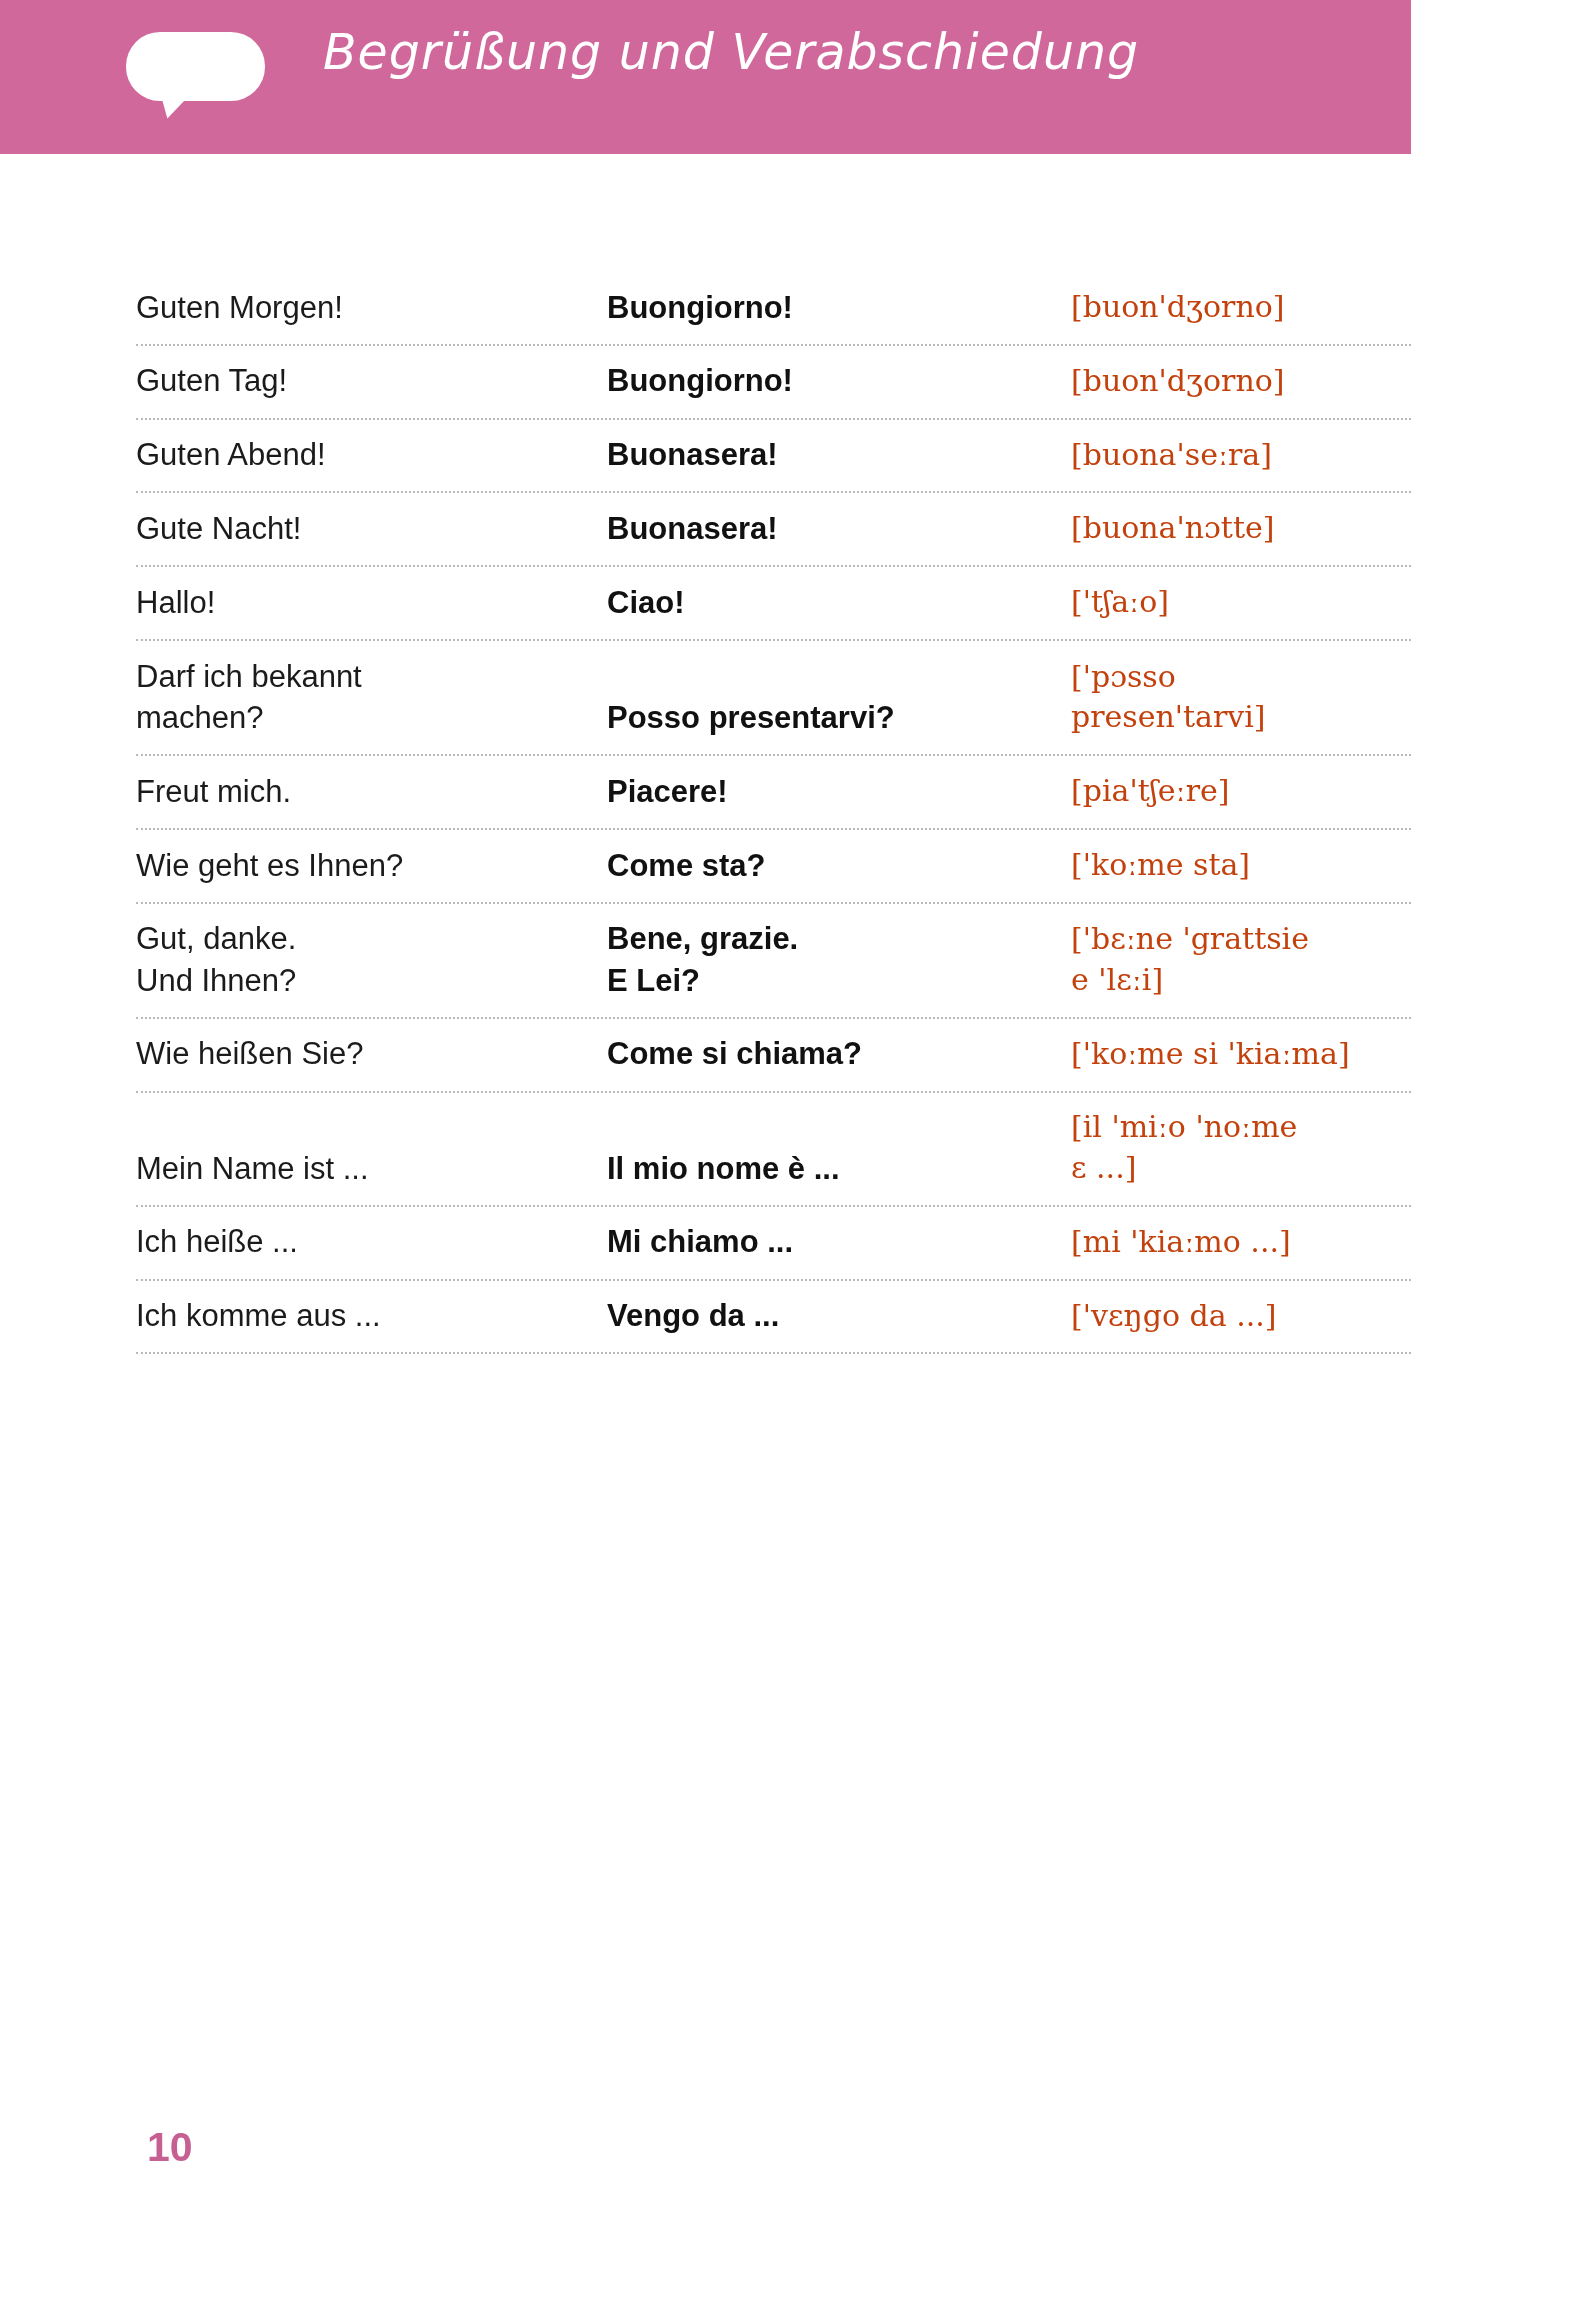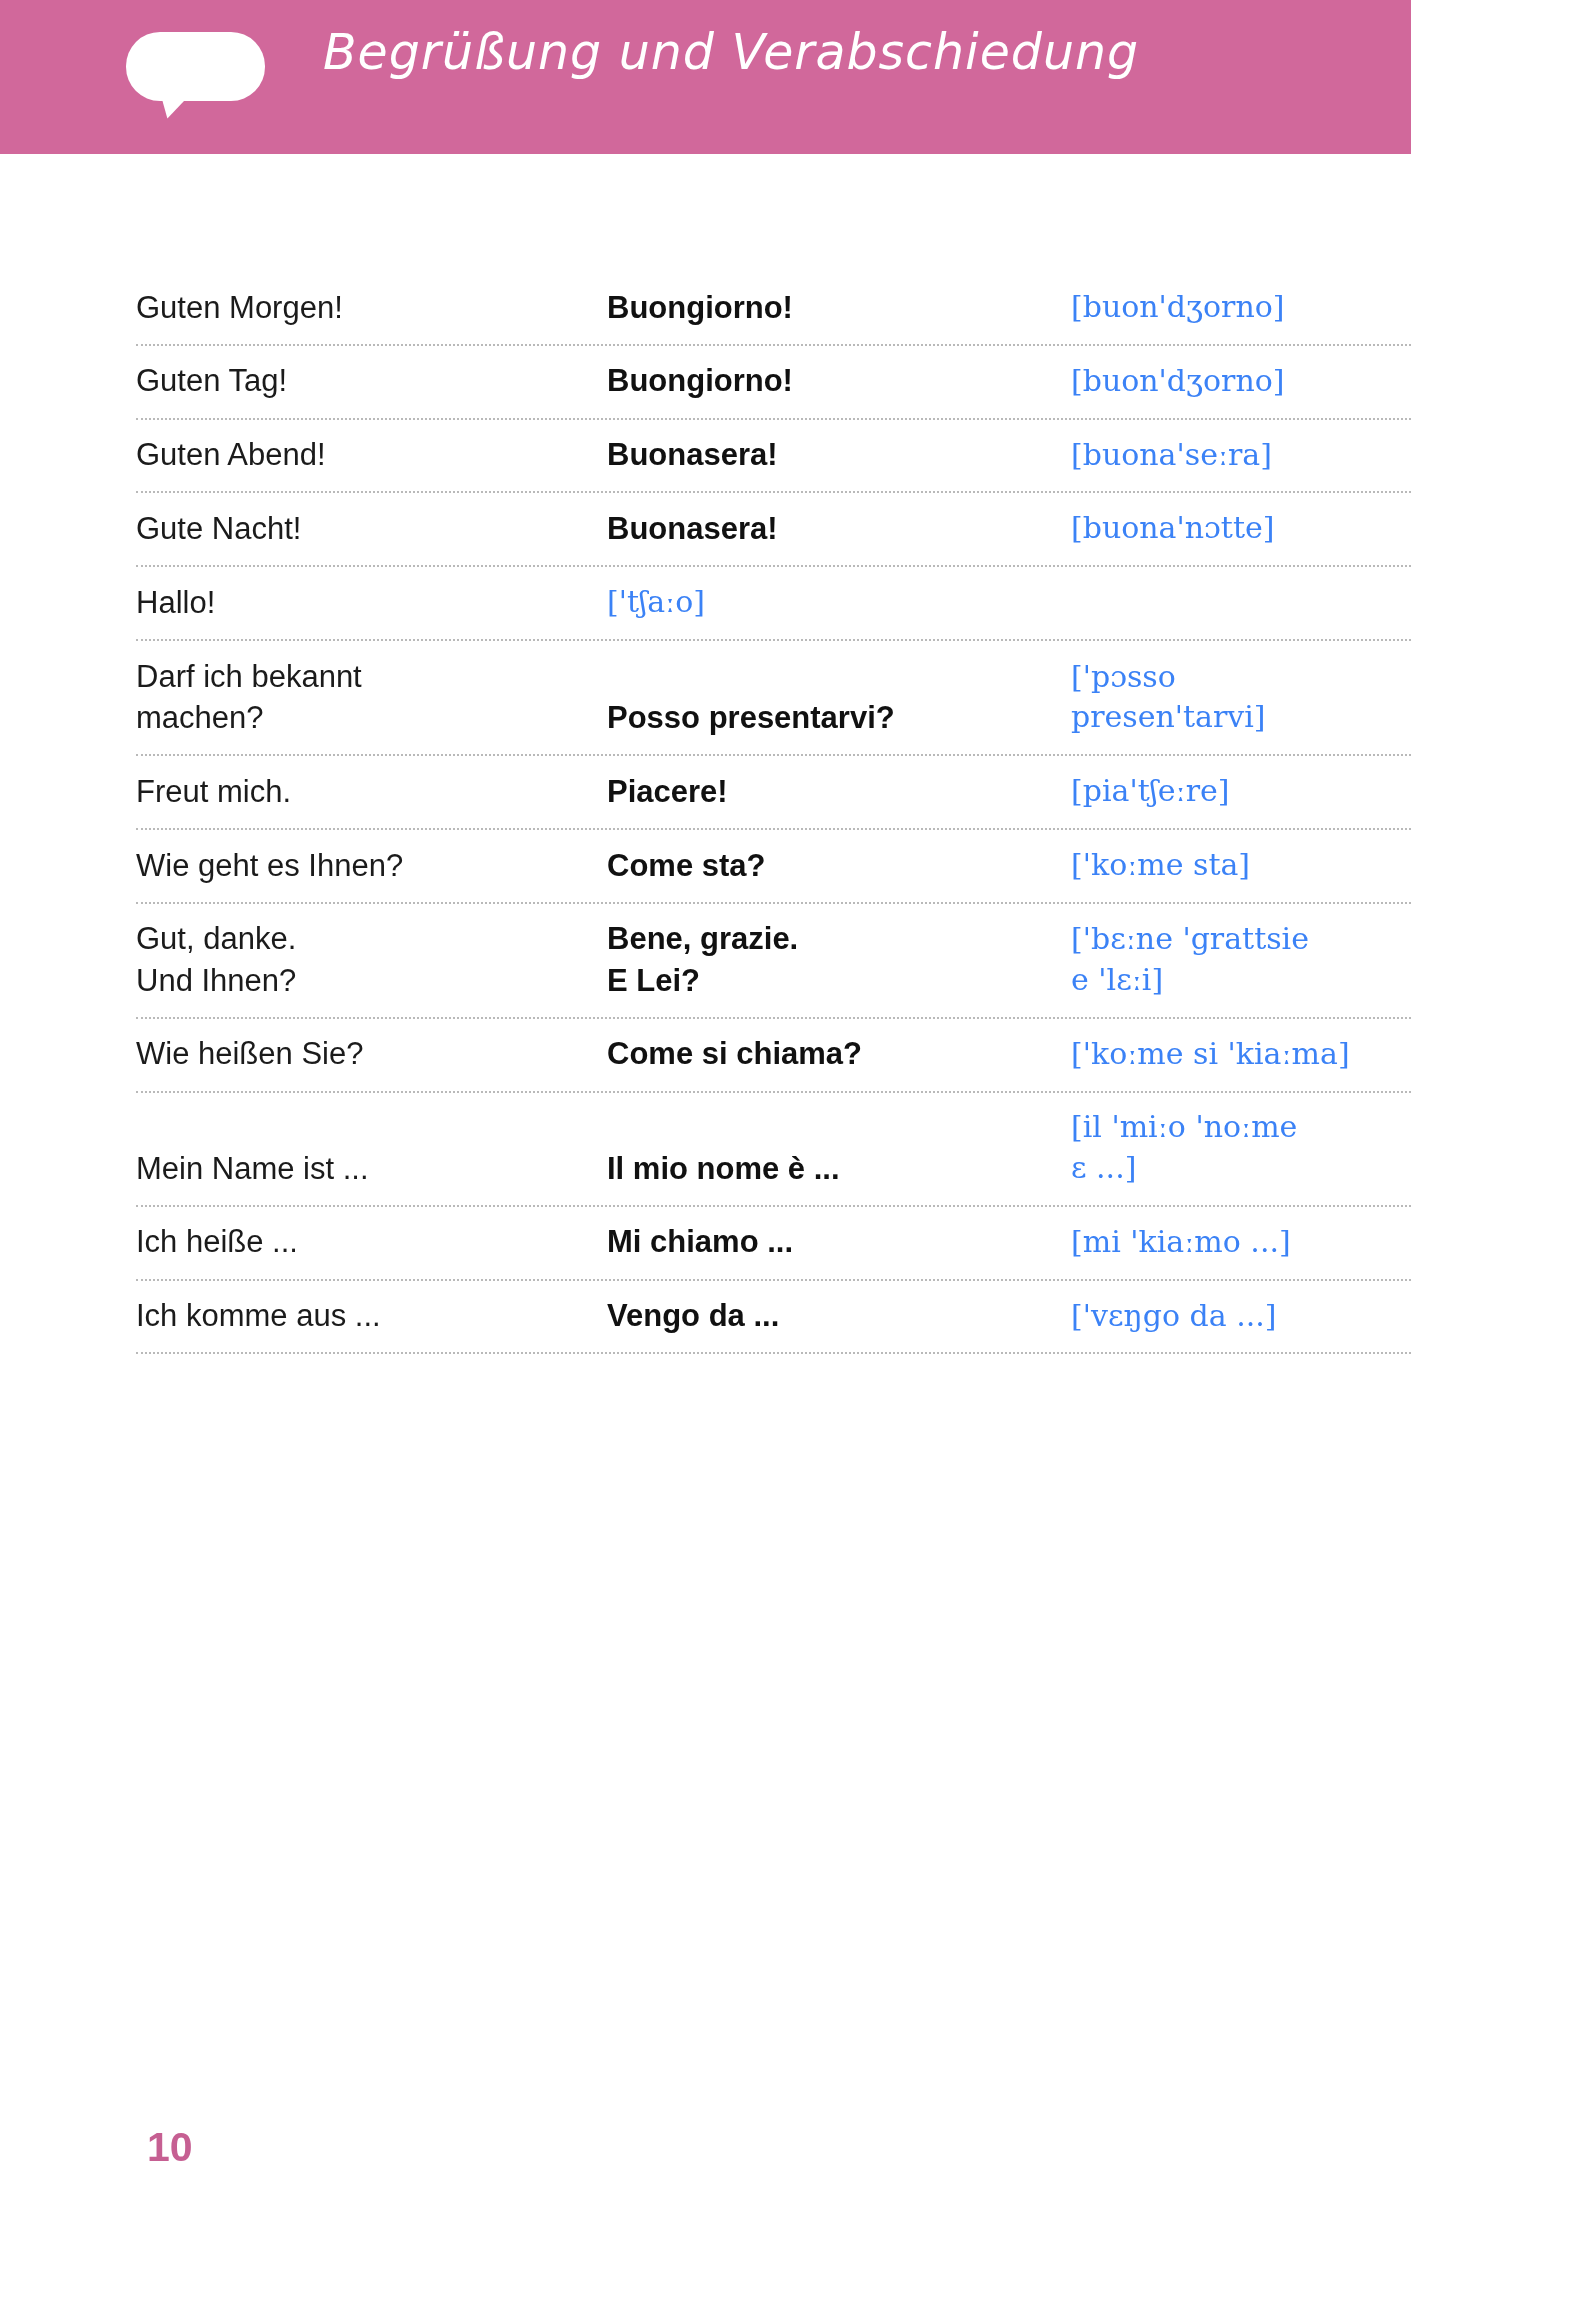--- a/index.html
+++ b/index.html
@@ -120,21 +120,21 @@
     color: #111111;
     font-weight: 700;
   }
 
   .col-ipa {
     width: 404px;
     box-sizing: border-box;
     font-family: "DejaVu Serif", serif;
     font-size: 30px;
     line-height: 1.36;
-    color: #3b82f6;
+    color: #c2410c;
     font-weight: 400;
   }
 
   .line2 {
     display: block;
   }
 
   
   .page-number {
     position: absolute;
@@ -208,20 +208,23 @@
       </div>
       <div class="col-ipa">
         <span>[buona'nɔtte]</span>
       </div>
     </div>
 
     <div class="row">
       <div class="col-de">
         <span>Hallo!</span>
       </div>
+      <div class="col-it">
+        <span>Ciao!</span>
+      </div>
       <div class="col-ipa">
         <span>['tʃaːo]</span>
       </div>
     </div>
 
     <div class="row">
       <div class="col-de">
         <span>Darf ich bekannt</span>
         <span class="line2">machen?</span>
       </div>

